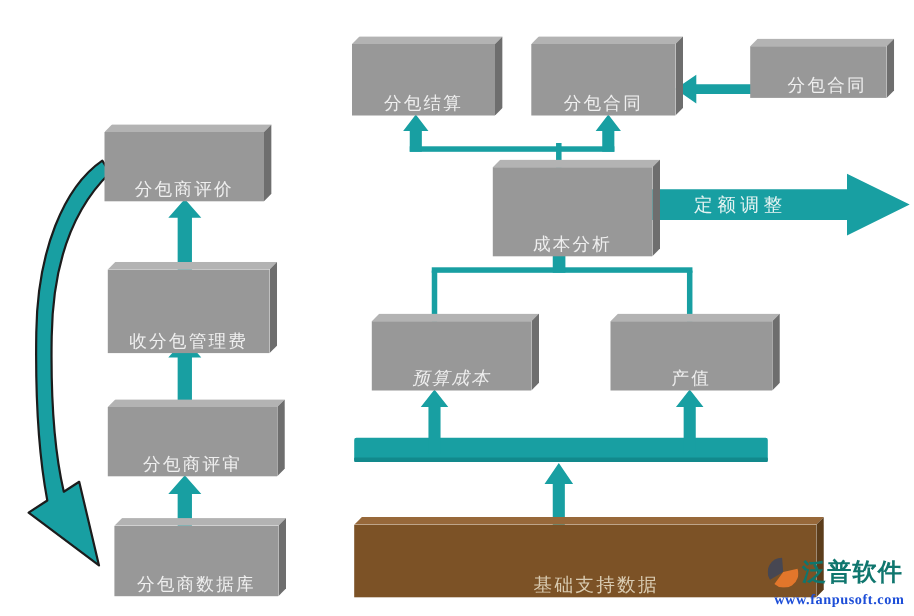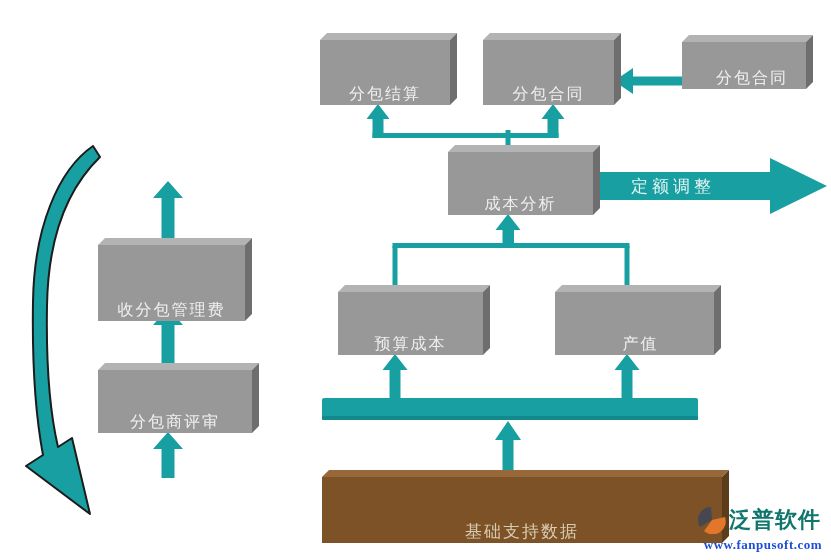--- a/index.html
+++ b/index.html
@@ -56,49 +56,55 @@
 
       <polygon points="161.5,478 161.5,449 153,449 168,432 183,449 174.5,449 174.5,478"></polygon>
       <polygon points="161.5,370 161.5,325 153,325 168,308 183,325 174.5,325 174.5,370"></polygon>
       <polygon points="161.5,245 161.5,198 153,198 168,181 183,198 174.5,198 174.5,245"></polygon>
 
       <path fill="#189FA2" stroke="#1c1c1c" stroke-width="2" stroke-linejoin="round" d="M93,146 C58,170 34,228 33,302 C32,365 36,418 43,455 L26,466 L90,514 L72,438 L58,447 C50,413 46,365 47,306 C48,240 66,190 100,157 Z"></path>
     </g>
     <text class="arrow-label" x="673" y="192" text-anchor="middle">定额调整</text>
   </svg>
 
+  <div class="box3d" style="left:95px;top:120px;width:145px;height:63px;">
+    <span>分包商评价</span>
+  </div>
   <div class="box3d" style="left:98px;top:245px;width:147px;height:76px;">
     <span>收分包管理费</span>
   </div>
   <div class="box3d" style="left:98px;top:370px;width:154px;height:63px;">
     <span>分包商评审</span>
+  </div>
+  <div class="box3d" style="left:104px;top:478px;width:149px;height:64px;">
+    <span>分包商数据库</span>
   </div>
 
   <div class="box3d" style="left:320px;top:40px;width:130px;height:65px;">
     <span>分包结算</span>
   </div>
   <div class="box3d" style="left:483px;top:40px;width:131px;height:65px;">
     <span>分包合同</span>
   </div>
   <div class="box3d" style="left:682px;top:42px;width:108px;height:47px;padding-left:16px;">
     <span>分包合同</span>
   </div>
 
-  <div class="box3d" style="left:448px;top:152px;width:145px;height:63px;">
+  <div class="box3d" style="left:448px;top:152px;width:145px;height:81px;">
     <span>成本分析</span>
   </div>
 
-  <div class="box3d" style="left:338px;top:292px;width:145px;height:63px;">
+  <div class="box3d" style="left:338px;top:292px;width:145px;height:63px;font-style:italic;">
     <span>预算成本</span>
   </div>
-  <div class="box3d" style="left:555px;top:292px;width:147px;height:63px;padding-left:12px;">
+  <div class="box3d" style="left:555px;top:292px;width:147px;height:63px;">
     <span>产值</span>
   </div>
 
-  <div class="box3d brown" style="left:322px;top:477px;width:400px;height:66px;">
+  <div class="box3d brown" style="left:322px;top:477px;width:400px;height:66px;padding-left:20px;">
     <span>基础支持数据</span>
   </div>
 
   <div class="logo">
     <div class="logo-row">
       <svg width="28" height="28" viewBox="0 0 28 28" style="margin-right:3px;">
         <path fill="#474752" d="M13 1 A13 13 0 0 0 2 21 L 14 14 Z"></path>
         <path fill="#E2762B" d="M6 25 A13 13 0 0 0 27 11 L 14 14 Z"></path>
       </svg>
       <span class="logo-name">泛普软件</span>

